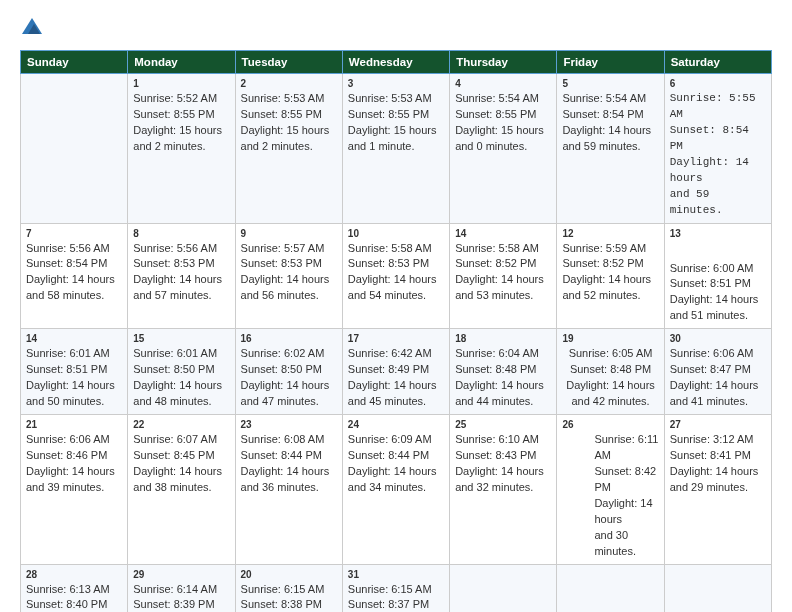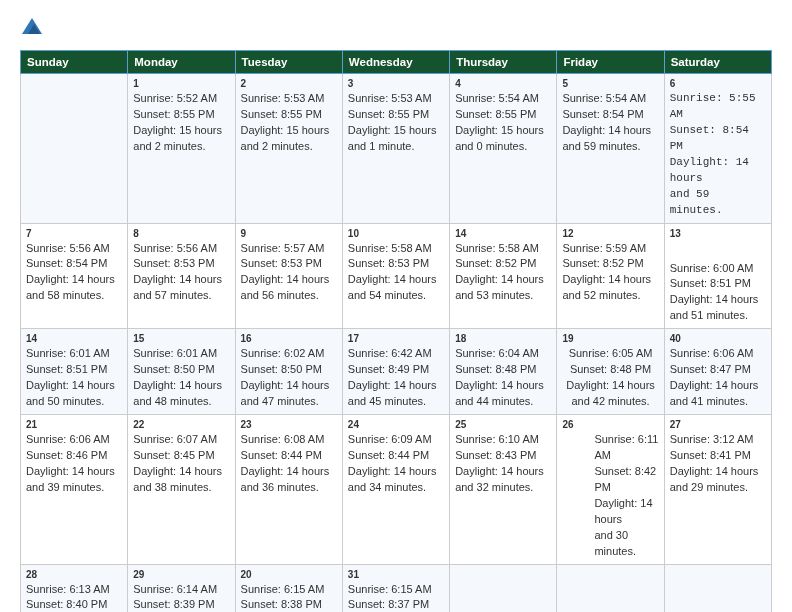--- a/index.html
+++ b/index.html
@@ -271,21 +271,21 @@
 and 44 minutes.</div>
           </td>
           <td>
             <span class="day-number">19</span>
             <div class="day-info" style="white-space: pre-line; text-align: center;">Sunrise: 6:05 AM
 Sunset: 8:48 PM
 Daylight: 14 hours
 and 42 minutes.</div>
           </td>
           <td>
-            <span class="day-number">40</span>
+            <span class="day-number">30</span>
             <div class="day-info" style="white-space: pre-line;">Sunrise: 6:06 AM
 Sunset: 8:47 PM
 Daylight: 14 hours
 and 41 minutes.</div>
           </td>
         </tr>
         <tr>
           <td>
             <span class="day-number">21</span>
             <div class="day-info" style="white-space: pre-line;">Sunrise: 6:06 AM

